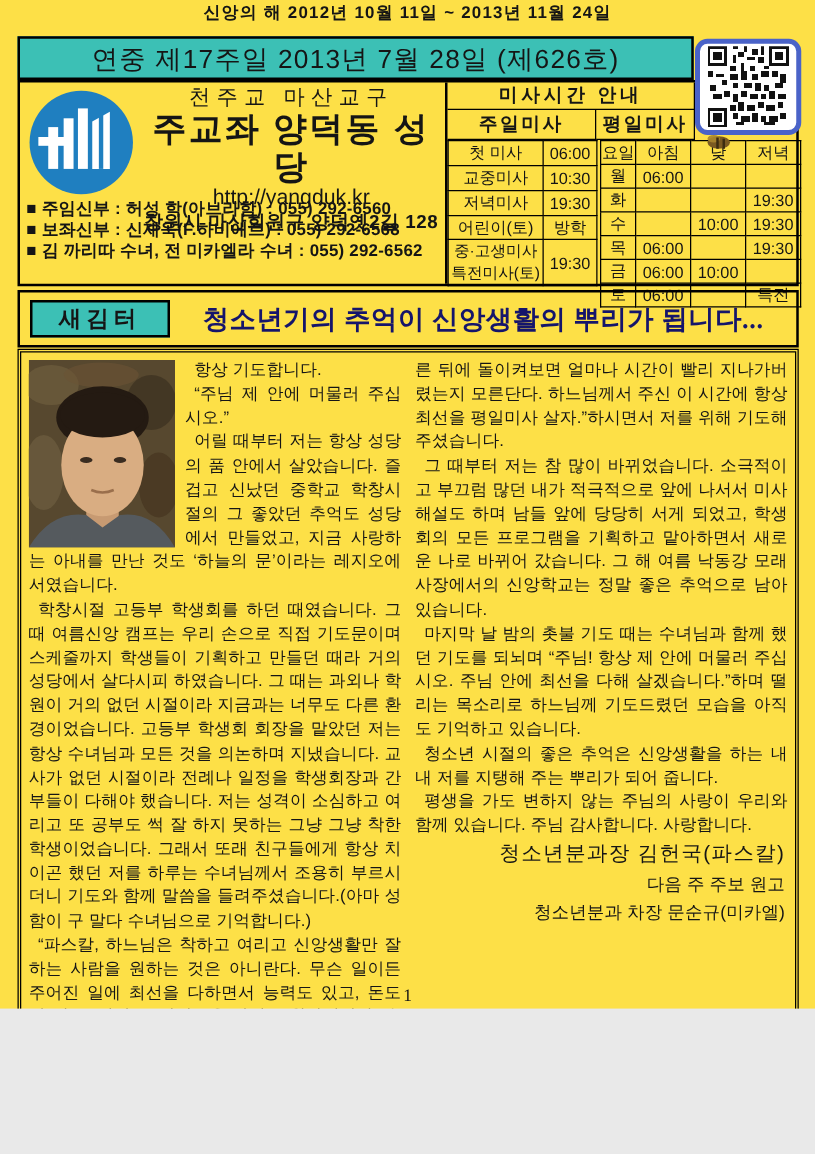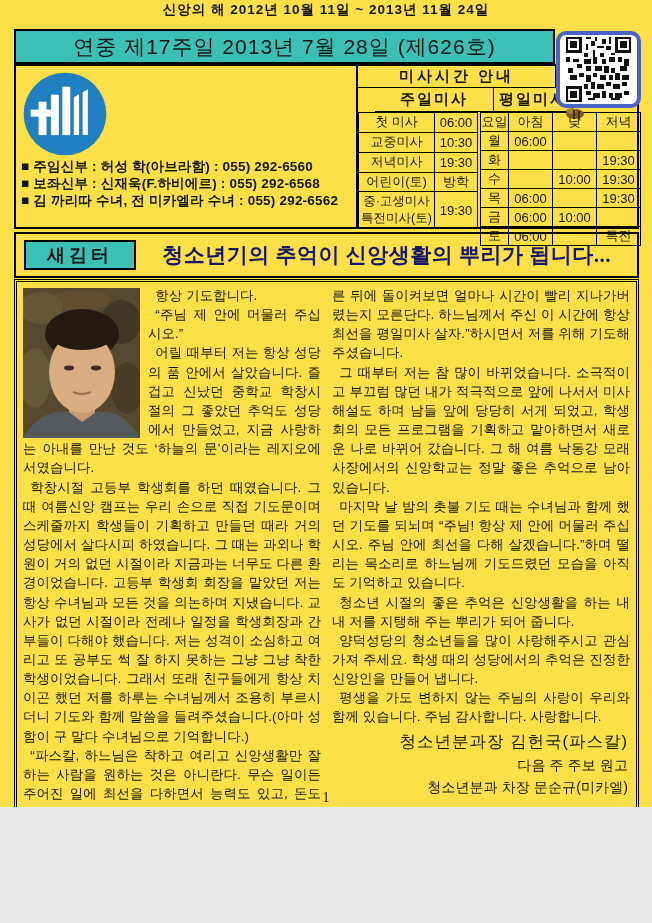--- a/index.html
+++ b/index.html
@@ -32,21 +32,21 @@
 
   .mass-pane { position:absolute; left:340px; top:0; right:0; bottom:0; border-left:2px solid #000; }
   .mass-title { position:absolute; left:0; top:0; width:198px; height:22px;
                 border-right:1px solid #000; border-bottom:1px solid #000;
                 display:flex; align-items:center; justify-content:center;
                 font-size:15px; font-weight:bold; letter-spacing:3px; }
   .mass-sub { position:absolute; left:0; top:22px; height:24px; display:flex; }
   .sub-cell { border-right:1px solid #000; border-bottom:1px solid #000;
               display:flex; align-items:center; justify-content:center;
               font-size:15px; font-weight:bold; letter-spacing:2px; }
-  .sub-sunday { width:119px;margin-left:17px; } .sub-weekday { width:79px; }
+  .sub-sunday { width:119px; } .sub-weekday { width:79px; }
   .mass-body { position:absolute; left:0; top:46px; right:0; bottom:0; }
   .mass-body table { border-collapse:collapse; table-layout:fixed; }
   .mass-body td { border:1px solid #000; text-align:center; font-size:13px; padding:0; overflow:hidden; }
   .sunday-table { position:absolute; left:0; top:0; width:120px; height:117px; }
   .sunday-table td { height:18px; }
   .sunday-table td.special-name { height:auto; line-height:17px; font-size:12.5px; }
   .weekday-table { position:absolute; left:122px; top:0; width:161px; height:117px; }
   .weekday-table td { height:16px; }
 
   .section-box { position:absolute; left:14px; top:232px; width:625px; height:46px;
@@ -156,20 +156,26 @@
       <svg viewBox="0 0 100 100" aria-hidden="true">
         <circle cx="50" cy="50" r="47" fill="#1f7fc0"></circle>
         <rect x="20" y="36" width="9" height="38" fill="#fff"></rect>
         <rect x="11" y="45" width="27" height="8" fill="#fff"></rect>
         <rect x="34" y="28" width="9" height="46" fill="#fff"></rect>
         <rect x="47" y="19" width="9" height="55" fill="#fff"></rect>
         <polygon points="60,74 60,31 76,22 76,74" fill="#fff"></polygon>
         <rect x="66" y="25" width="4" height="49" fill="#1f7fc0"></rect>
       </svg>
     </div>
+    <div class="church-block">
+      <div class="diocese">천주교 마산교구</div>
+      <div class="church-name">주교좌 양덕동 성당</div>
+      <div class="website">http://yangduk.kr</div>
+      <div class="address">창원시 마산회원구 양덕옛2길 128</div>
+    </div>
     <div class="contacts">
       <div>■ 주임신부 : 허성 학(아브라함) : 055) 292-6560</div>
       <div>■ 보좌신부 : 신재욱(F.하비에르) : 055) 292-6568</div>
       <div>■ 김 까리따 수녀, 전 미카엘라 수녀 : 055) 292-6562</div>
     </div>
 
     <div class="mass-pane">
       <div class="mass-title">미사시간 안내</div>
       <div class="mass-sub">
         <div class="sub-cell sub-sunday">주일미사</div>
@@ -282,21 +288,20 @@
       <p>“주님 제 안에 머물러 주십시오.”</p>
       <p>어릴 때부터 저는 항상 성당의 품 안에서 살았습니다. 즐겁고 신났던 중학교 학창시절의 그 좋았던 추억도 성당에서 만들었고, 지금 사랑하는 아내를 만난 것도 ‘하늘의 문’이라는 레지오에서였습니다.</p>
       <p>학창시절 고등부 학생회를 하던 때였습니다. 그 때 여름신앙 캠프는 우리 손으로 직접 기도문이며 스케줄까지 학생들이 기획하고 만들던 때라 거의 성당에서 살다시피 하였습니다. 그 때는 과외나 학원이 거의 없던 시절이라 지금과는 너무도 다른 환경이었습니다. 고등부 학생회 회장을 맡았던 저는 항상 수녀님과 모든 것을 의논하며 지냈습니다. 교사가 없던 시절이라 전례나 일정을 학생회장과 간부들이 다해야 했습니다. 저는 성격이 소심하고 여리고 또 공부도 썩 잘 하지 못하는 그냥 그냥 착한 학생이었습니다. 그래서 또래 친구들에게 항상 치이곤 했던 저를 하루는 수녀님께서 조용히 부르시더니 기도와 함께 말씀을 들려주셨습니다.(아마 성함이 구 말다 수녀님으로 기억합니다.)</p>
       <p>“파스칼, 하느님은 착하고 여리고 신앙생활만 잘하는 사람을 원하는 것은 아니란다. 무슨 일이든 주어진 일에 최선을 다하면서 능력도 있고, 돈도 잘 벌고, 멋있고, 정의로운 사람도 원하신단다. 순간순간 주어진 너의 작은 소명에 최선을 다하다 보면 작은 일들이 쌓여서 너의 미래를 만들어 주실 거야. 지금 이 시간이 지루하고 무의미하게 느껴질지 모르지만 세월이 흐</p>
     </div>
     <div class="col">
       <p style="text-indent:0">른 뒤에 돌이켜보면 얼마나 시간이 빨리 지나가버렸는지 모른단다. 하느님께서 주신 이 시간에 항상 최선을 평일미사 살자.”하시면서 저를 위해 기도해주셨습니다.</p>
       <p>그 때부터 저는 참 많이 바뀌었습니다. 소극적이고 부끄럼 많던 내가 적극적으로 앞에 나서서 미사해설도 하며 남들 앞에 당당히 서게 되었고, 학생회의 모든 프로그램을 기획하고 맡아하면서 새로운 나로 바뀌어 갔습니다. 그 해 여름 낙동강 모래사장에서의 신앙학교는 정말 좋은 추억으로 남아 있습니다.</p>
       <p>마지막 날 밤의 촛불 기도 때는 수녀님과 함께 했던 기도를 되뇌며 “주님! 항상 제 안에 머물러 주십시오. 주님 안에 최선을 다해 살겠습니다.”하며 떨리는 목소리로 하느님께 기도드렸던 모습을 아직도 기억하고 있습니다.</p>
       <p>청소년 시절의 좋은 추억은 신앙생활을  하는 내내 저를 지탱해 주는 뿌리가 되어 줍니다.</p>
-      <p>양덕성당의 청소년들을 많이 사랑해주시고 관심 가져 주세요. 학생 때의 성당에서의 추억은 진정한 신앙인을 만들어 냅니다.</p>
       <p>평생을 가도 변하지 않는 주님의 사랑이 우리와 함께 있습니다. 주님 감사합니다. 사랑합니다.</p>
       <div class="signature">
         <p class="sig-1">청소년분과장 김헌국(파스칼)</p>
         <p class="sig-2">다음 주 주보 원고</p>
         <p class="sig-3">청소년분과 차장 문순규(미카엘)</p>
       </div>
     </div>
   </div>
 
   <div class="page-num">1</div>

